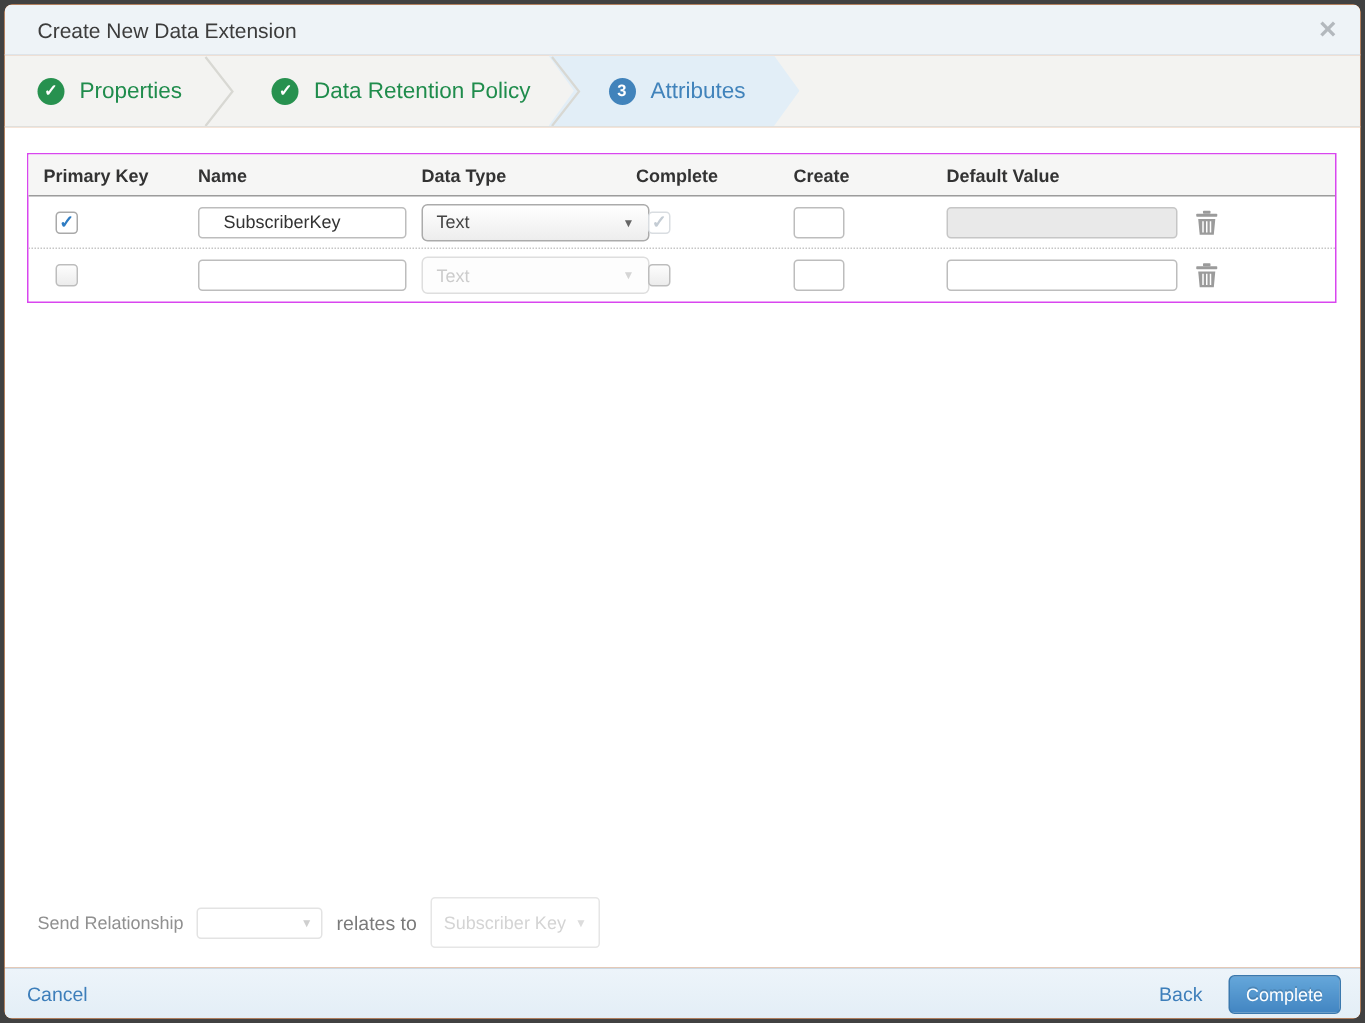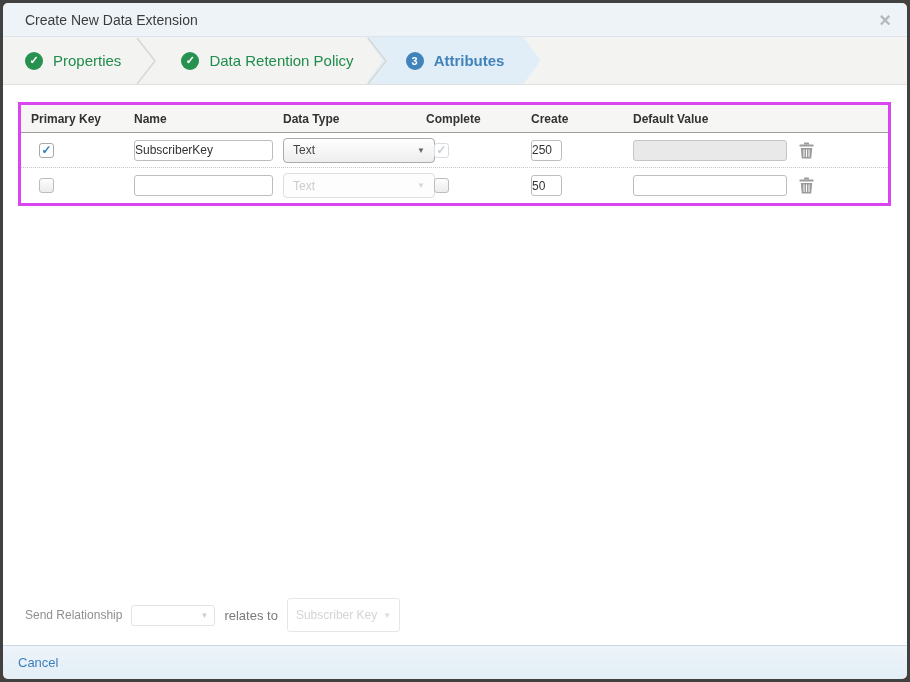--- a/index.html
+++ b/index.html
@@ -51,24 +51,24 @@
   .sep { flex:0 0 22px; position:relative; z-index:2; }
   .badge {
     width:18px; height:18px; border-radius:50%;
     display:flex; align-items:center; justify-content:center;
     color:#fff; font-size:11px; font-weight:bold; flex:0 0 18px;
   }
   .badge.green { background:#27914f; }
   .badge.blue  { background:#4183bb; }
   .steplabel { font-size:15px; }
   .steplabel.green { color:#1f8c4c; }
-  .steplabel.blue  { color:#4183bb;font-weight:bold; }
+  .steplabel.blue  { color:#4183bb; }
   
   .content { flex:1; background:#fff; display:flex; flex-direction:column; }
-  .attr-table { margin:17px 16px 0 15px; border:3px solid #d946ef; }
+  .attr-table { margin:17px 16px 0 15px; border:1px solid #d946ef; }
   .grid {
     display:grid;
     grid-template-columns:103px 149px 143px 105px 102px 166px 1fr;
     align-items:center;
   }
   .thead { height:28px; background:#f6f6f5; border-bottom:1px solid #9c9c9c; }
   .th { font-size:12px; font-weight:bold; color:#333; padding-left:10px; white-space:nowrap; }
   .row { height:35px; }
   .row1 { border-bottom:1px dotted #c6c6c6; }
   
@@ -79,21 +79,21 @@
     display:flex; align-items:center; justify-content:center;
     cursor:pointer;
   }
   .cbmark { font-size:12px; font-weight:bold; color:#2e7cc3; line-height:1; }
   .cb.dis-checked { border-color:#d9dde1; cursor:default; }
   .cb.dis-checked .cbmark { color:#c4ccd4; }
   .cb.soft { border-color:#bdbdbd; background:linear-gradient(#fdfdfd,#ececec); }
   
   .text-input {
     height:21px; border:1px solid #bdbdbd; border-radius:3px;
-    font-size:12px; color:#333; padding:0 0;
+    font-size:12px; color:#333; padding:0 16px;
     font-family:"Liberation Sans", sans-serif;
     margin-left:10px;
   }
   .name-input { width:139px; }
   .len-input { width:31px; }
   .def-input { width:154px; }
   .def-input.disabled { background:#e9e9e9; border-color:#c6c6c6; }
   
   .select {
     width:152px; height:25px;
@@ -257,15 +257,19 @@
       <span class="rel-text">relates to</span>
       <div class="rel-target">
         <span>Subscriber Key</span>
         <span class="caret">▼</span>
       </div>
     </div>
   </div>
 
   <div class="footer">
     <a class="link">Cancel</a>
+    <div class="footer-right">
+      <a class="link">Back</a>
+      <button class="btn-complete">Complete</button>
+    </div>
   </div>
 
 </div>
 
 </body></html>

